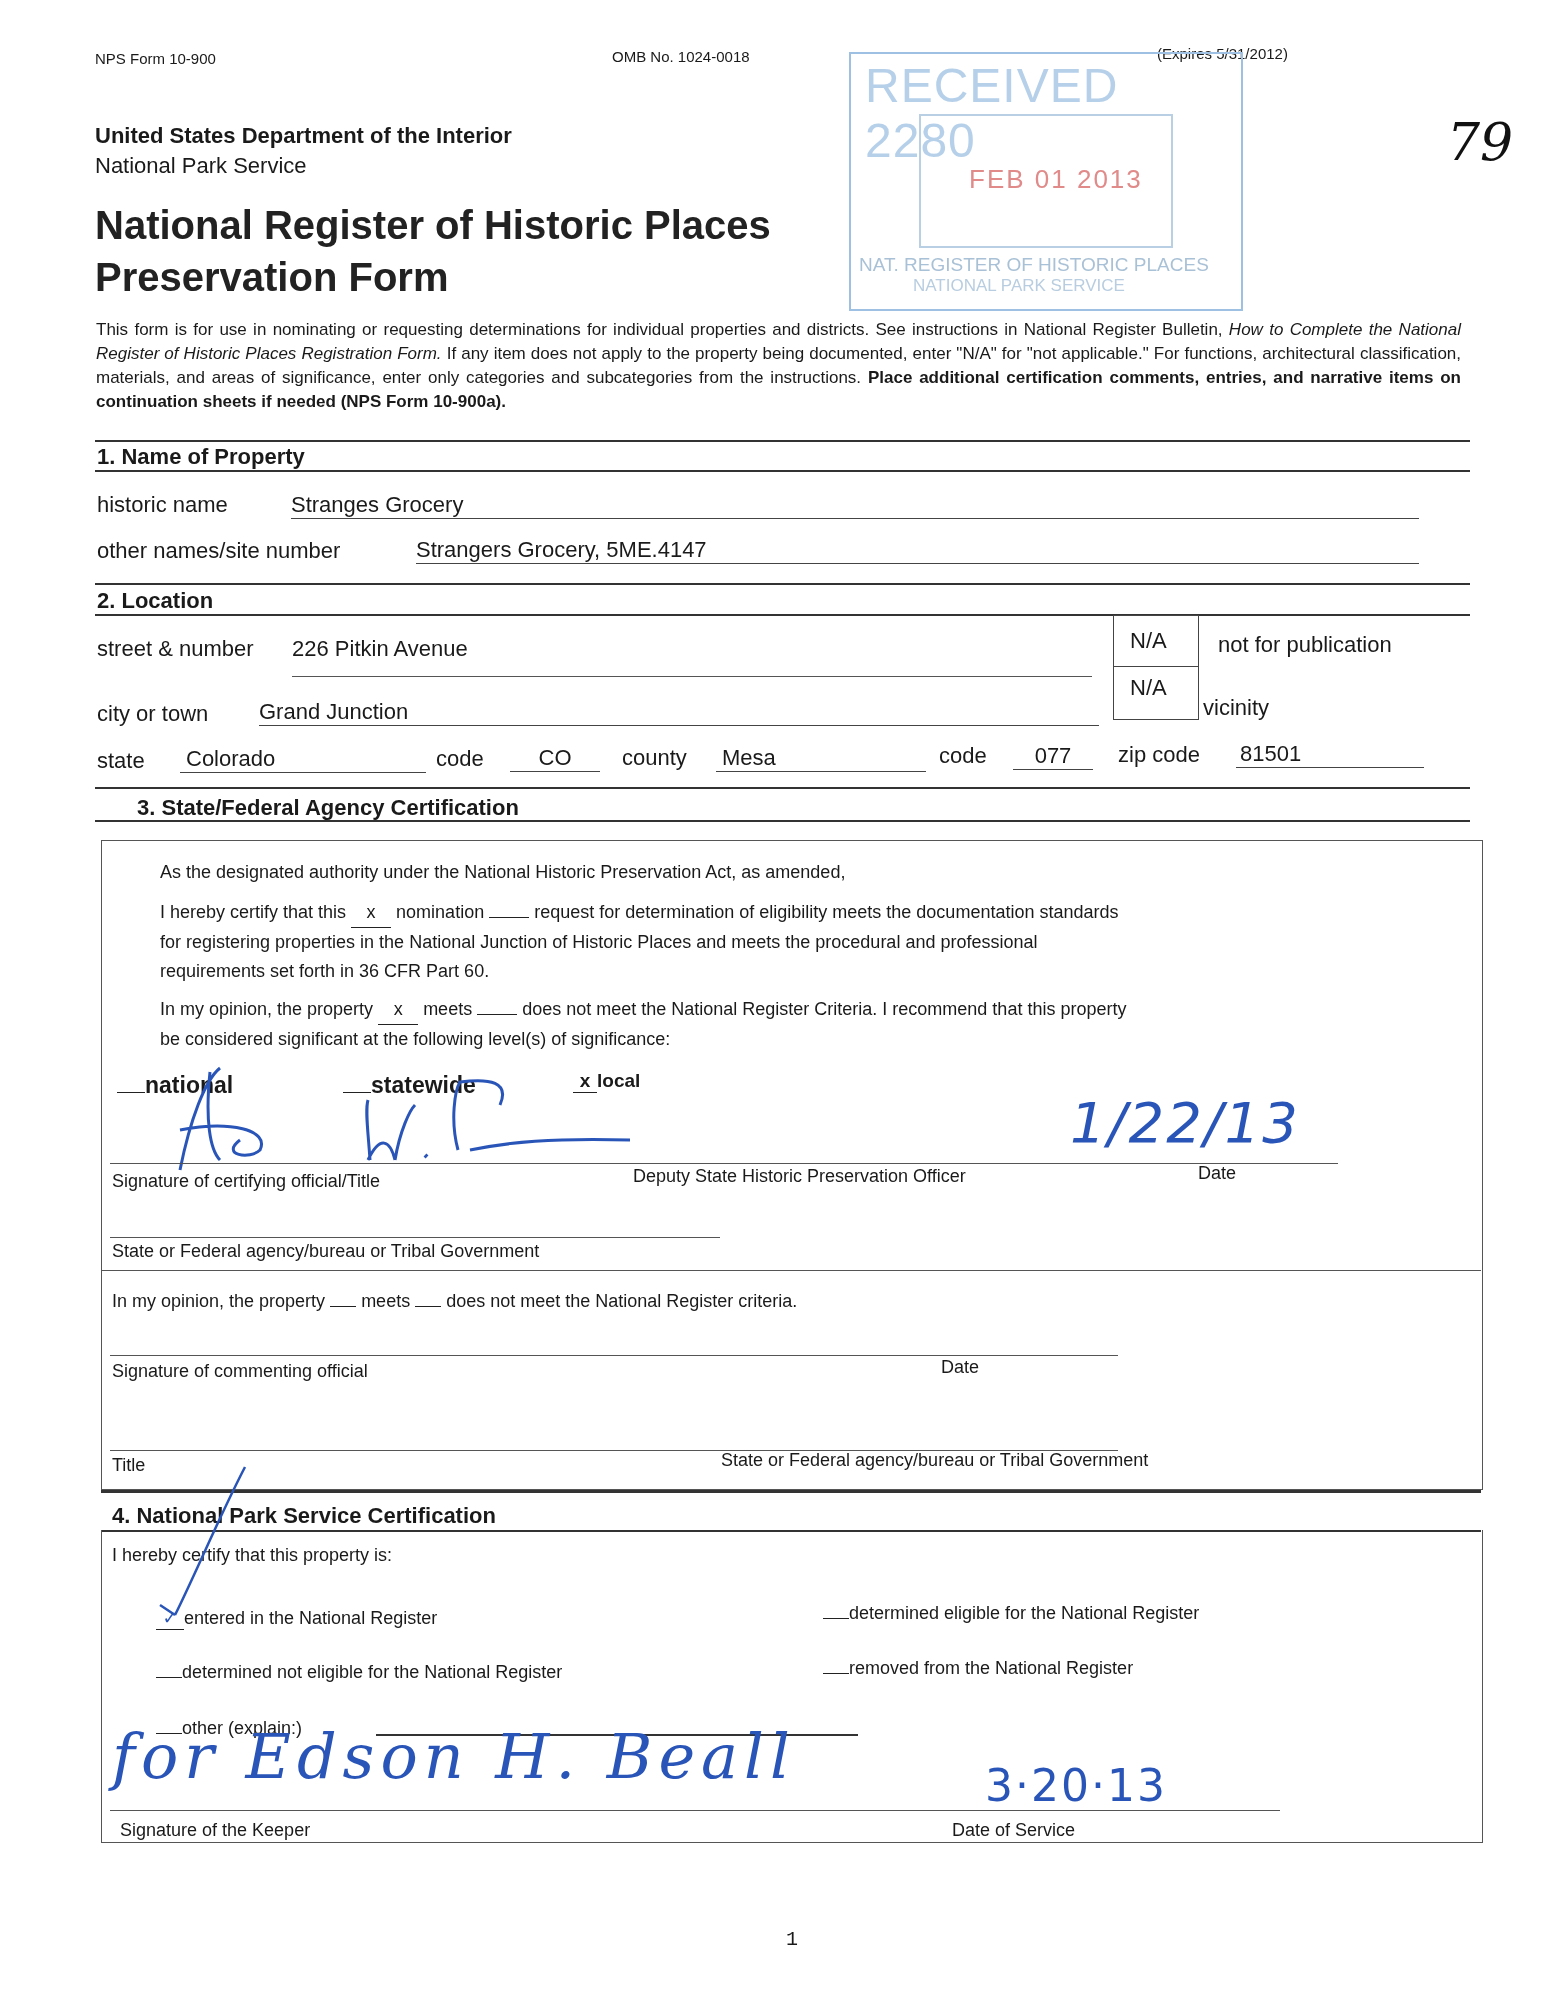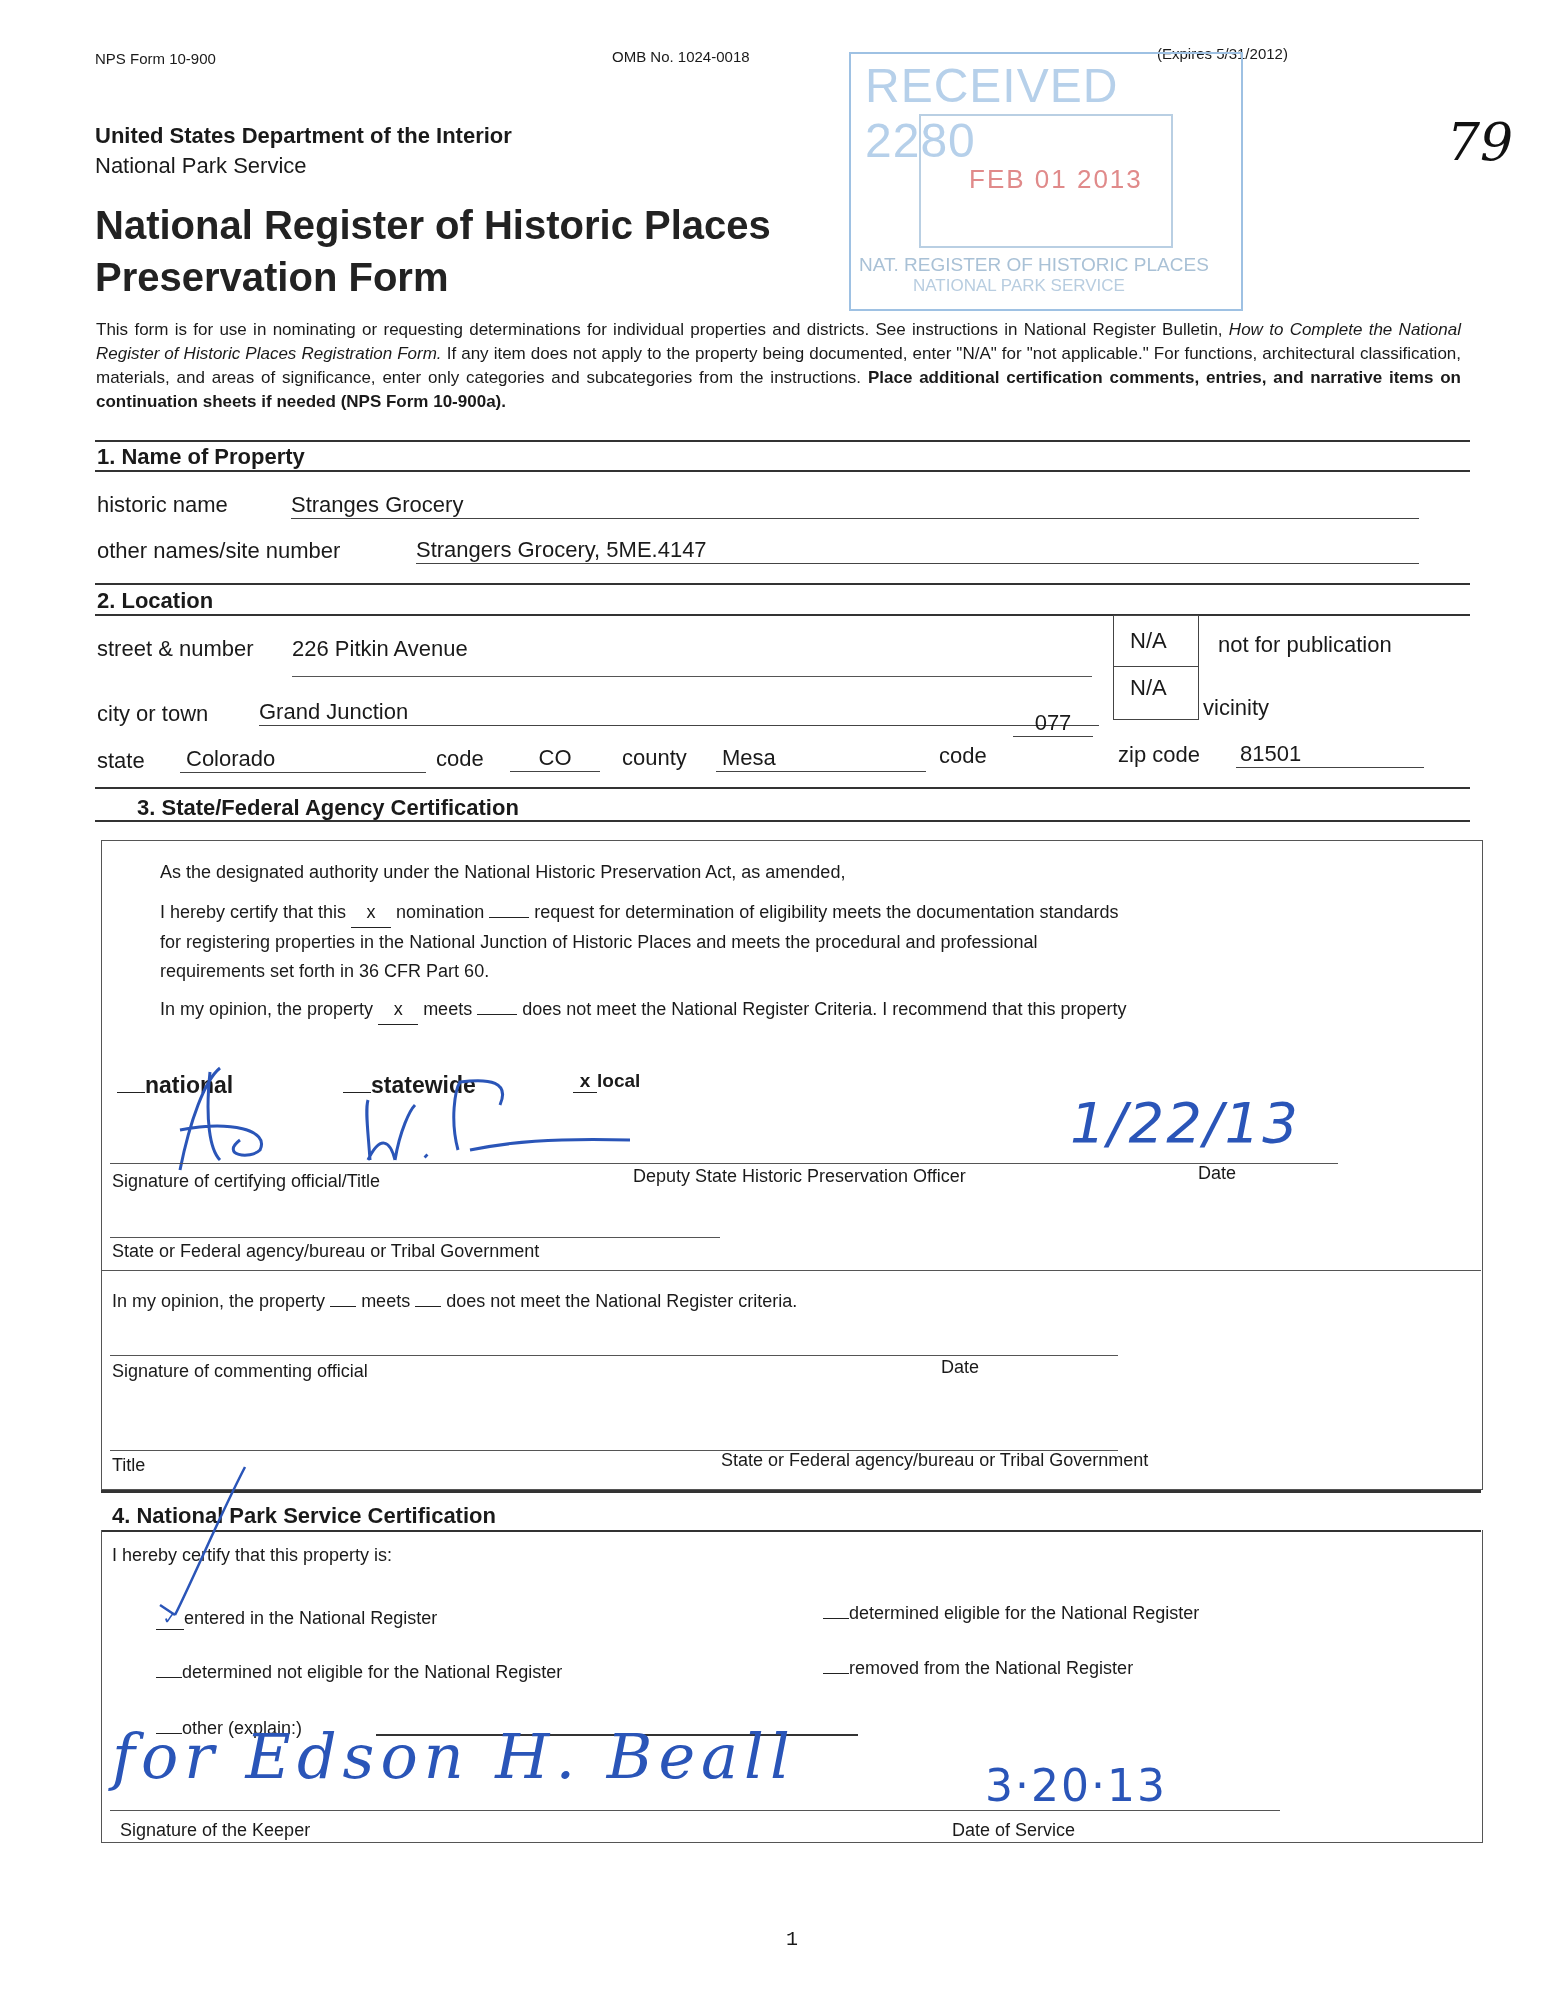--- a/index.html
+++ b/index.html
@@ -83,38 +83,39 @@
 <div class="abs lbl" style="left:97px;top:701px;">city or town</div>
 <div class="abs val uline" style="left:259px;top:699px;width:840px;">Grand Junction</div>
 
 <div class="abs lbl" style="left:97px;top:748px;">state</div>
 <div class="abs val uline" style="left:180px;top:746px;width:240px;padding-left:6px;">Colorado</div>
 <div class="abs lbl" style="left:436px;top:746px;">code</div>
 <div class="abs val uline" style="left:510px;top:745px;width:90px;text-align:center;">CO</div>
 <div class="abs lbl" style="left:622px;top:745px;">county</div>
 <div class="abs val uline" style="left:716px;top:745px;width:204px;padding-left:6px;">Mesa</div>
 <div class="abs lbl" style="left:939px;top:743px;">code</div>
-<div class="abs val uline" style="left:1013px;top:710px;width:80px;text-align:center;">077</div>
+<div class="abs val uline" style="left:1013px;top:743px;width:80px;text-align:center;">077</div>
 <div class="abs lbl" style="left:1118px;top:742px;">zip code</div>
 <div class="abs val uline" style="left:1236px;top:741px;width:184px;padding-left:4px;">81501</div>
 
 <div class="rule" style="left:95px;top:787px;width:1375px;"></div>
 <div class="abs sec" style="left:97px;top:795px;margin-left:40px;">3.  State/Federal Agency Certification</div>
 <div class="rule" style="left:95px;top:820px;width:1375px;"></div>
 
 <div class="abs" style="left:101px;top:840px;width:1380px;height:648px;border:1.5px solid #555;"></div>
 
 <div class="abs body20" style="left:112px;top:858px;">As the designated authority under the National Historic Preservation Act, as amended,</div>
 <div class="abs body20" style="left:112px;top:898px;width:1360px;">
   <span>I hereby certify that this </span><span class="blank" style="width:40px;">x</span><span> nomination </span><span class="blank" style="width:40px;"></span><span> request for determination of eligibility meets the documentation standards</span><br>
   <span>for registering properties in the National Junction of Historic Places and meets the procedural and professional</span><br>
   <span>requirements set forth in 36 CFR Part 60.</span>
 </div>
 <div class="abs body20" style="left:112px;top:995px;width:1370px;">
   <span>In my opinion, the property </span><span class="blank" style="width:40px;">x</span><span> meets </span><span class="blank" style="width:40px;"></span><span> does not meet the National Register Criteria.  I recommend that this property</span><br>
+  <span>be considered significant at the following level(s) of significance:</span>
 </div>
 
 <div class="abs" style="left:117px;top:1072px;font-size:23px;font-weight:bold;">
   <span class="blank" style="width:28px;"></span><span>national</span>
 </div>
 <div class="abs" style="left:343px;top:1072px;font-size:23px;font-weight:bold;">
   <span class="blank" style="width:28px;"></span><span>statewide</span>
 </div>
 <div class="abs" style="left:573px;top:1070px;font-size:19px;font-weight:bold;">
   <span class="blank" style="width:24px;">x</span><span>local</span>

